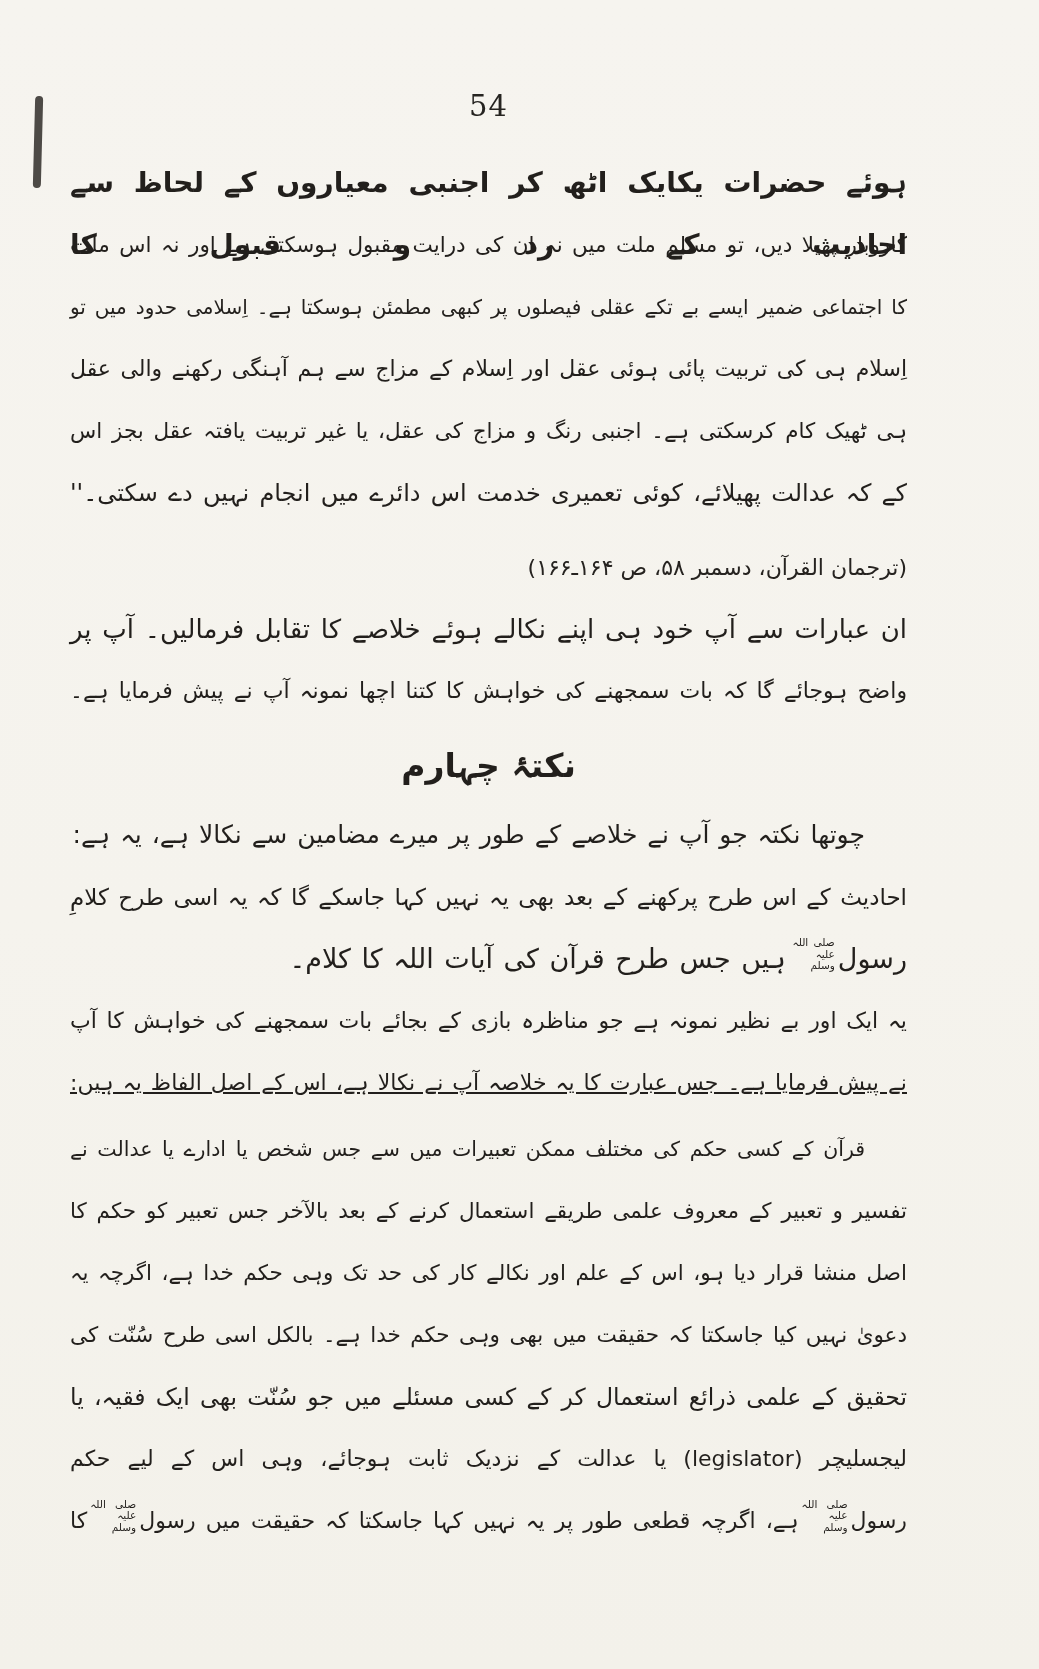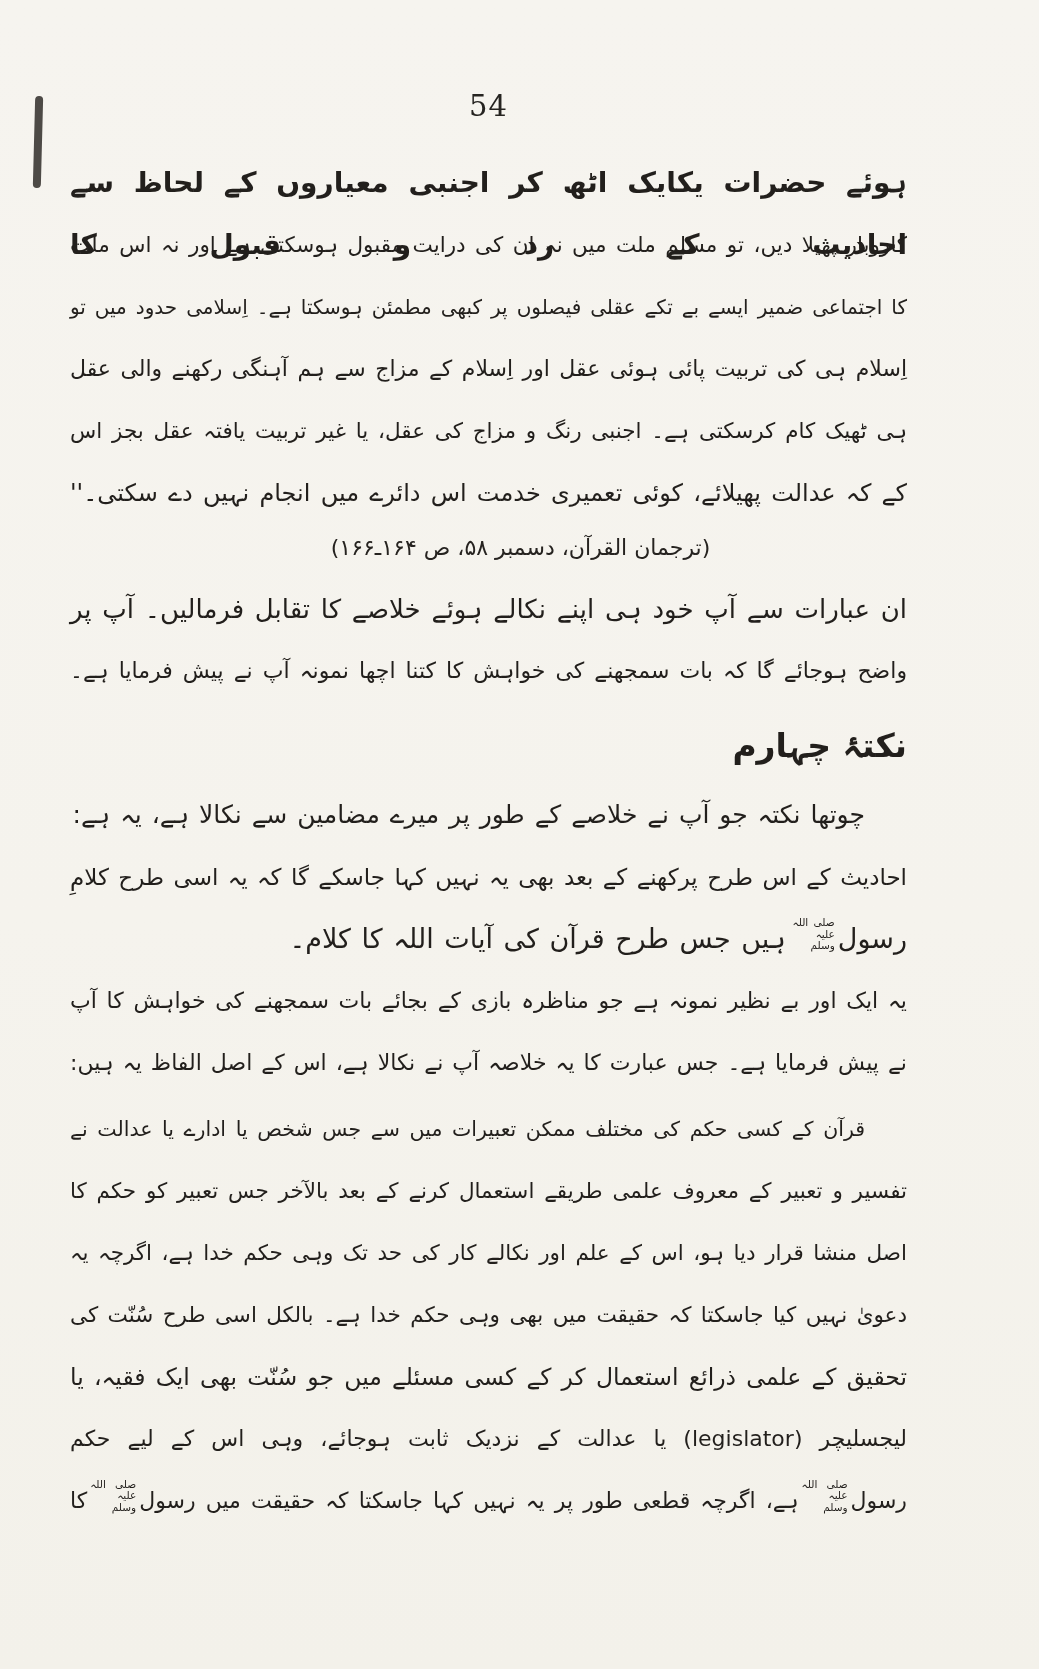--- a/index.html
+++ b/index.html
@@ -36,30 +36,30 @@
     text-align:right;
     white-space:nowrap;
     word-spacing:2px;
   }
   .line.indent{padding-right:42px;}
   .mt-lg{margin-top:26px;}
   .mt-sm{margin-top:4px;}
   #citation{
     height:40px;line-height:40px;
     font-size:22px;
-    text-align:center;
+    text-align:right;
     padding-left:64px;
-    margin:4px 0 10px 0;
+    margin:24px 0 10px 0;
     white-space:nowrap;
     color:#262320;
   }
   #section-heading{
     height:56px;line-height:56px;
     font-size:33px;font-weight:bold;
-    text-align:right;
+    text-align:center;
     margin:16px 0 10px 0;
     white-space:nowrap;
   }
   .salawat{
     display:inline-block;
     width:46px;
     font-size:10.5px;
     line-height:1.1;
     vertical-align:middle;
     white-space:normal;
@@ -97,21 +97,21 @@
     <div class="line indent" style="font-size: 25px;">چوتھا نکتہ جو آپ نے خلاصے کے طور پر میرے مضامین سے نکالا ہے، یہ ہے:</div>
   </div>
 
   <div class="block">
     <div class="line fill" style="font-size: 23px; white-space: normal; text-align: justify; text-align-last: justify;">احادیث کے اس طرح پرکھنے کے بعد بھی یہ نہیں کہا جاسکے گا کہ یہ اسی طرح کلامِ</div>
     <div class="line"><span>رسول</span><span class="salawat">صلی اللہ علیہ وسلم</span><span>ہیں جس طرح قرآن کی آیات اللہ کا کلام۔</span></div>
   </div>
 
   <div class="block">
     <div class="line fill" style="font-size: 22px; white-space: normal; text-align: justify; text-align-last: justify;">یہ ایک اور بے نظیر نمونہ ہے جو مناظرہ بازی کے بجائے بات سمجھنے کی خواہش کا آپ</div>
-    <div class="line fill" style="font-size: 22px; white-space: normal; text-align: justify; text-align-last: justify;">نے پیش فرمایا ہے۔ جس عبارت کا یہ خلاصہ آپ نے نکالا ہے، اس کے اصل الفاظ یہ ہیں:</div>
+    <div class="line fill" style="font-size: 22px; white-space: normal; text-align: justify; text-align-last: justify; text-decoration: underline;">نے پیش فرمایا ہے۔ جس عبارت کا یہ خلاصہ آپ نے نکالا ہے، اس کے اصل الفاظ یہ ہیں:</div>
   </div>
 
   <div class="block mt-sm">
     <div class="line fill indent" style="font-size: 20.5px; white-space: normal; text-align: justify; text-align-last: justify;">قرآن کے کسی حکم کی مختلف ممکن تعبیرات میں سے جس شخص یا ادارے یا عدالت نے</div>
     <div class="line fill" style="font-size: 21.5px; white-space: normal; text-align: justify; text-align-last: justify;">تفسیر و تعبیر کے معروف علمی طریقے استعمال کرنے کے بعد بالآخر جس تعبیر کو حکم کا</div>
     <div class="line fill" style="font-size: 21.5px; white-space: normal; text-align: justify; text-align-last: justify;">اصل منشا قرار دیا ہو، اس کے علم اور نکالے کار کی حد تک وہی حکم خدا ہے، اگرچہ یہ</div>
     <div class="line fill" style="font-size: 21.5px; white-space: normal; text-align: justify; text-align-last: justify;">دعویٰ نہیں کیا جاسکتا کہ حقیقت میں بھی وہی حکم خدا ہے۔ بالکل اسی طرح سُنّت کی</div>
     <div class="line fill" style="font-size: 23.5px; white-space: normal; text-align: justify; text-align-last: justify;">تحقیق کے علمی ذرائع استعمال کر کے کسی مسئلے میں جو سُنّت بھی ایک فقیہ، یا</div>
     <div class="line fill" style="font-size: 22px; white-space: normal; text-align: justify; text-align-last: justify;">لیجسلیچر (legislator) یا عدالت کے نزدیک ثابت ہوجائے، وہی اس کے لیے حکم</div>
     <div class="line fill" style="font-size: 22px; white-space: normal; text-align: justify; text-align-last: justify;"><span>رسول</span><span class="salawat">صلی اللہ علیہ وسلم</span><span>ہے، اگرچہ قطعی طور پر یہ نہیں کہا جاسکتا کہ حقیقت میں رسول</span><span class="salawat">صلی اللہ علیہ وسلم</span><span>کا</span></div>

